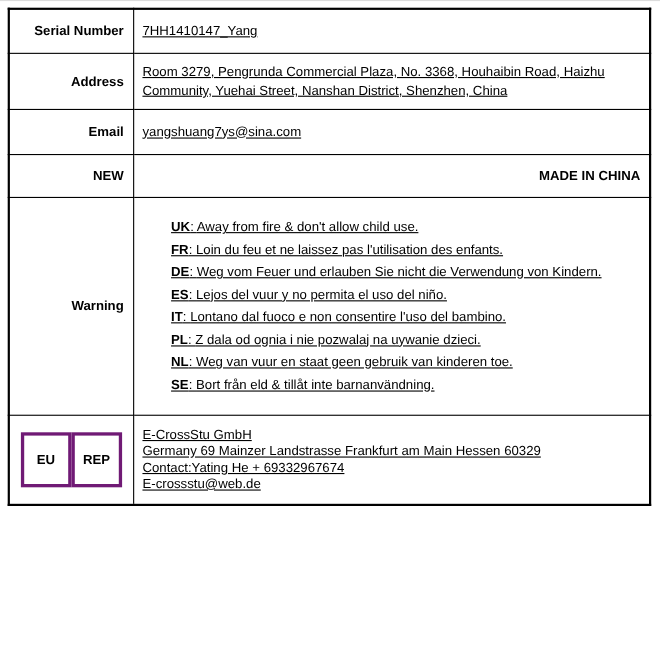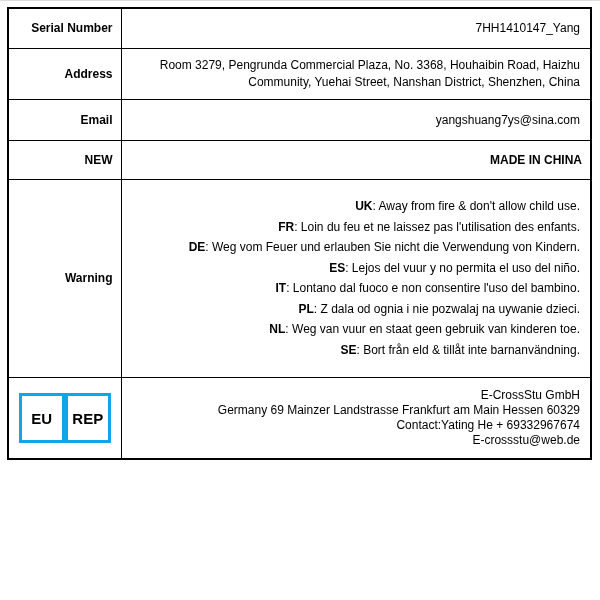--- a/index.html
+++ b/index.html
@@ -41,55 +41,56 @@
     line-height: 17px;
     vertical-align: middle;
   }
   td.lbl {
     width: 113px;
     text-align: right;
     font-weight: bold;
     padding: 4px 8px 4px 4px;
   }
   td.val {
-    text-align: right;
+    text-align: left;
     padding: 4px 10px 4px 8px;
+    text-decoration: underline;
   }
   td.val-right {
     text-align: right;
     font-weight: bold;
     padding: 4px 8px 4px 8px;
     margin-left: 47px;
   }
   tr.r-serial td   { height: 31px; }
   tr.r-manuf td    { height: 30px; }
   tr.r-address td  { height: 42px; }
   tr.r-email td    { height: 32px; }
   tr.r-new td      { height: 30px; }
   tr.r-warning td  { height: 189px; }
   tr.r-eurep td    { height: 72px; margin-top: 24px; }
   .warn-line {
     margin: 3.5px 0;
     line-height: 17px;
   }
-  .warn-code { font-weight: bold; }
+  .warn-code { font-weight: bold; margin-left: 26px; }
   .eu-rep-badge {
     display: flex;
     justify-content: center;
     align-items: center;
   }
   .eu-rep-box {
     width: 40px;
     height: 44px;
-    border: 3px solid #0ea5e9;
+    border: 3px solid #701a75;
     display: flex;
     align-items: center;
     justify-content: center;
     font-weight: bold;
-    font-size: 15px;
+    font-size: 12px;
   }
   .eu-rep-lines div {
     line-height: 15px;
   }
 </style>
 </head>
 <body>
 
 <div class="sheet">
   <div class="scan-artifact"></div>

